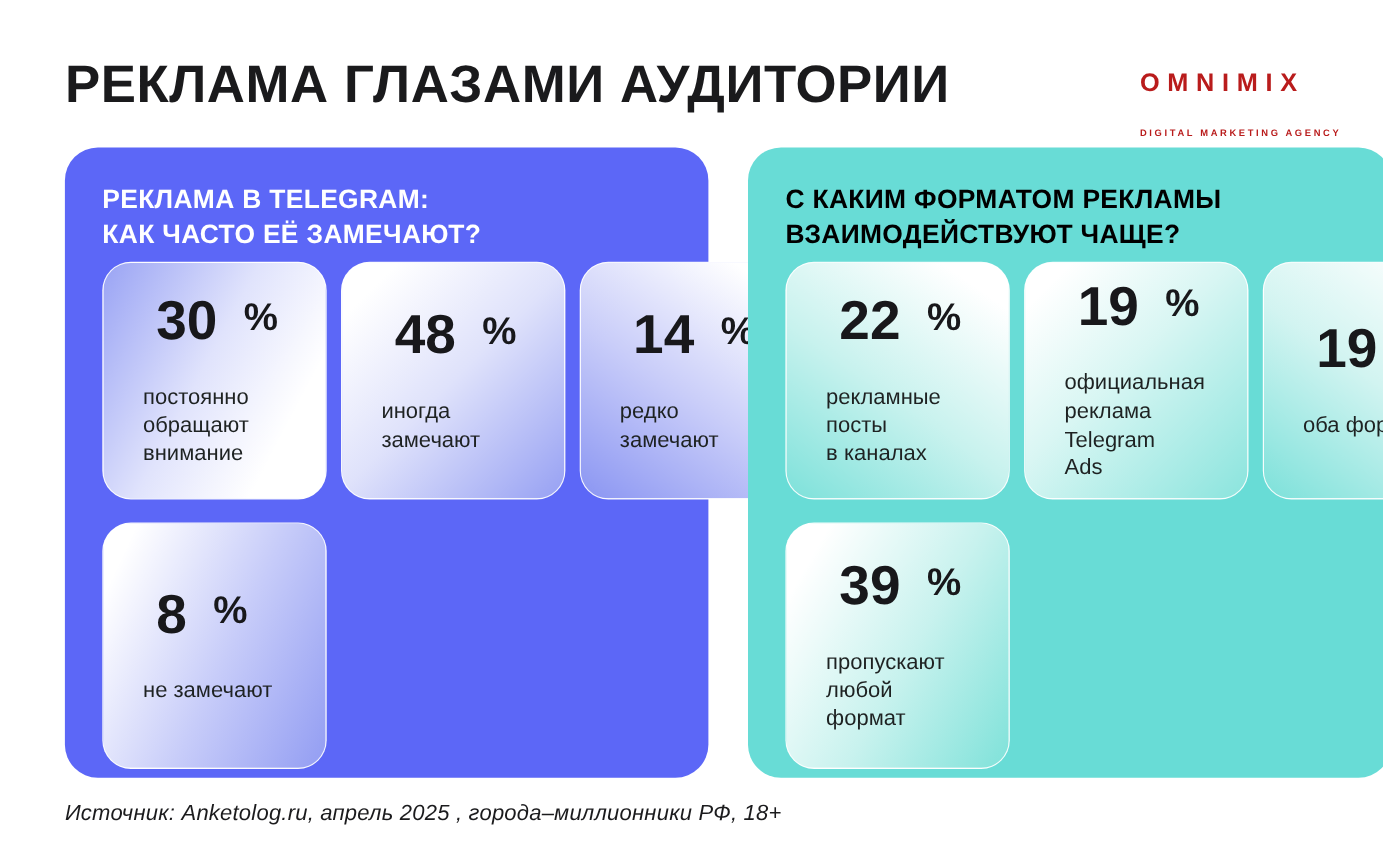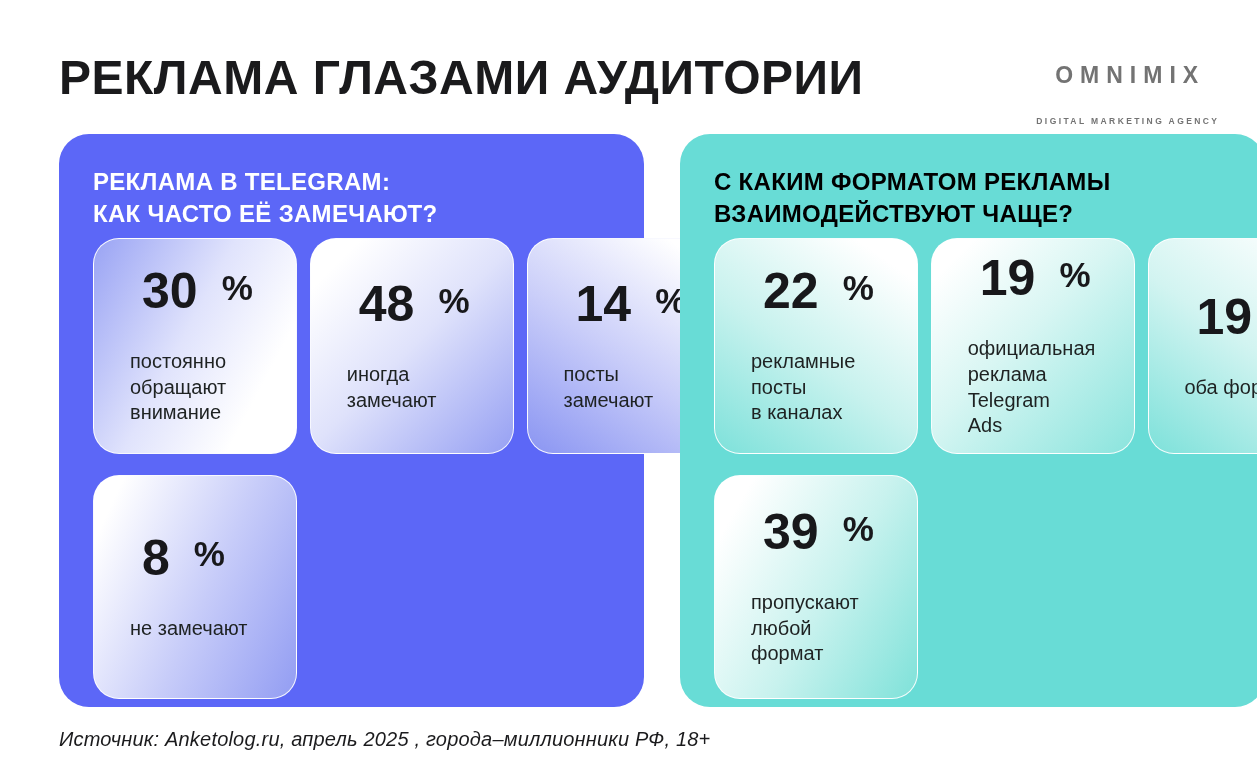--- a/index.html
+++ b/index.html
@@ -19,22 +19,22 @@
     left: 35px; top: 26px;
     font-size: 48px;
     font-weight: 700;
     letter-spacing: 0.5px;
     color: #1a1a1c;
     white-space: nowrap;
   }
   .logo {
     position: absolute;
     right: 28px; top: 26px;
-    text-align: center;
-    color: #737373;
+    text-align: left;
+    color: #b91c1c;
   }
   .logo-name {
     font-size: 23px;
     font-weight: 600;
     letter-spacing: 7px;
     margin-right: -7px; 
     white-space: nowrap;
   }
   .logo-tagline {
     margin-top: 3px;
@@ -153,21 +153,21 @@
 обращают внимание</div>
         </article>
 
         <article class="card grad-l2">
           <div class="value"><span>48</span><span class="unit">%</span></div>
           <div class="label">иногда замечают</div>
         </article>
 
         <article class="card grad-l3">
           <div class="value"><span>14</span><span class="unit">%</span></div>
-          <div class="label">посты замечают</div>
+          <div class="label">редко замечают</div>
         </article>
 
         <article class="card grad-l4">
           <div class="value"><span>8</span><span class="unit">%</span></div>
           <div class="label">не замечают</div>
         </article>
 
       </div>
     </section>
 

